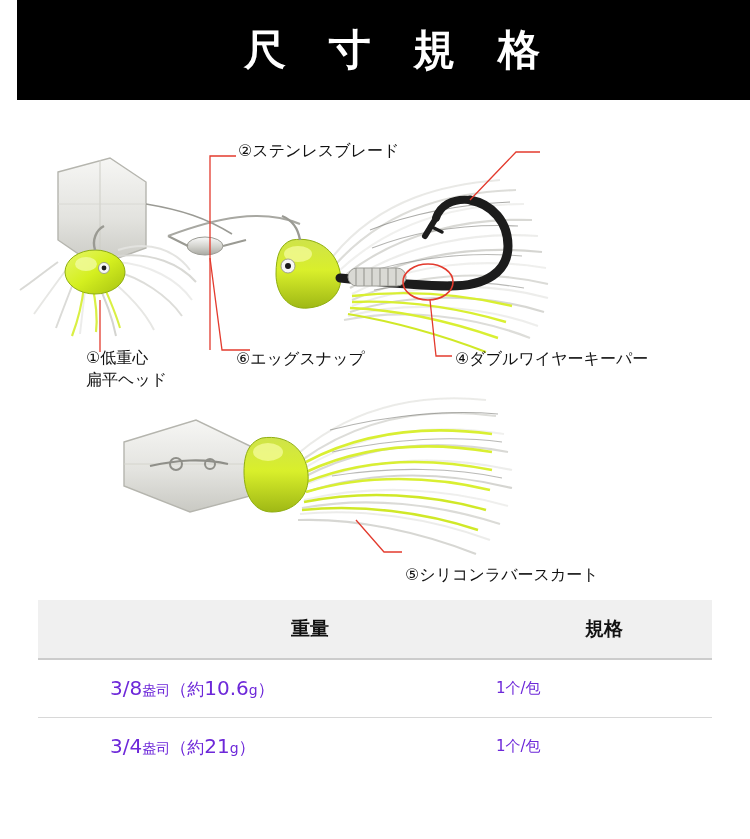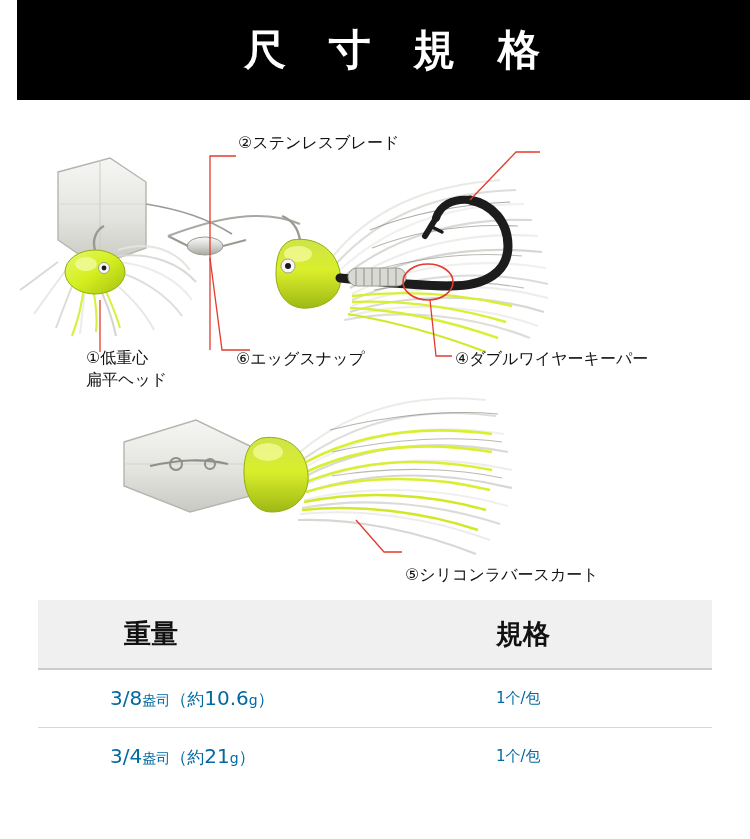--- a/index.html
+++ b/index.html
@@ -58,21 +58,21 @@
 
   
   .callout {
     position: absolute;
     font-size: 16px;
     color: #111111;
     font-family: "DejaVu Sans", sans-serif;
     line-height: 1.35;
     white-space: pre-line;
   }
-  .c2 { left: 238px; top: 32px; }
+  .c2 { left: 238px; top: 40px; }
   .c3 { left: 543px; top: 38px; }
   .c1 { left: 86px; top: 247px; }
   .c6 { left: 236px; top: 248px; }
   .c4 { left: 455px; top: 248px; }
   .c5 { left: 405px; top: 446px; margin-top: 18px; }
 
   
   .table-wrap {
     position: absolute;
     left: 38px;
@@ -81,33 +81,33 @@
   }
   .spec-table {
     width: 100%;
     border-collapse: collapse;
     font-family: "DejaVu Sans", sans-serif;
   }
   .spec-table tr.head-row {
     background: #f0f0f0;
   }
   .spec-table th {
-    text-align: left;
-    font-size: 27px;
+    text-align: center;
+    font-size: 19px;
     font-weight: bold;
     color: #111111;
     padding: 16px 0 16px 86px;
     border-bottom: 2px solid #cccccc;
   }
   .spec-table th.col-spec {
     padding-left: 0;
   }
   .spec-table td {
     font-size: 20px;
-    color: #0369a1;
+    color: #6d28d9;
     padding: 16px 0 16px 72px;
     border-bottom: 1px solid #d8d8d8;
     vertical-align: middle;
   }
   .spec-table td.col-spec {
     padding-left: 0;
     font-size: 15px;
   }
   .spec-table tr:last-child td {
     border-bottom: none;

